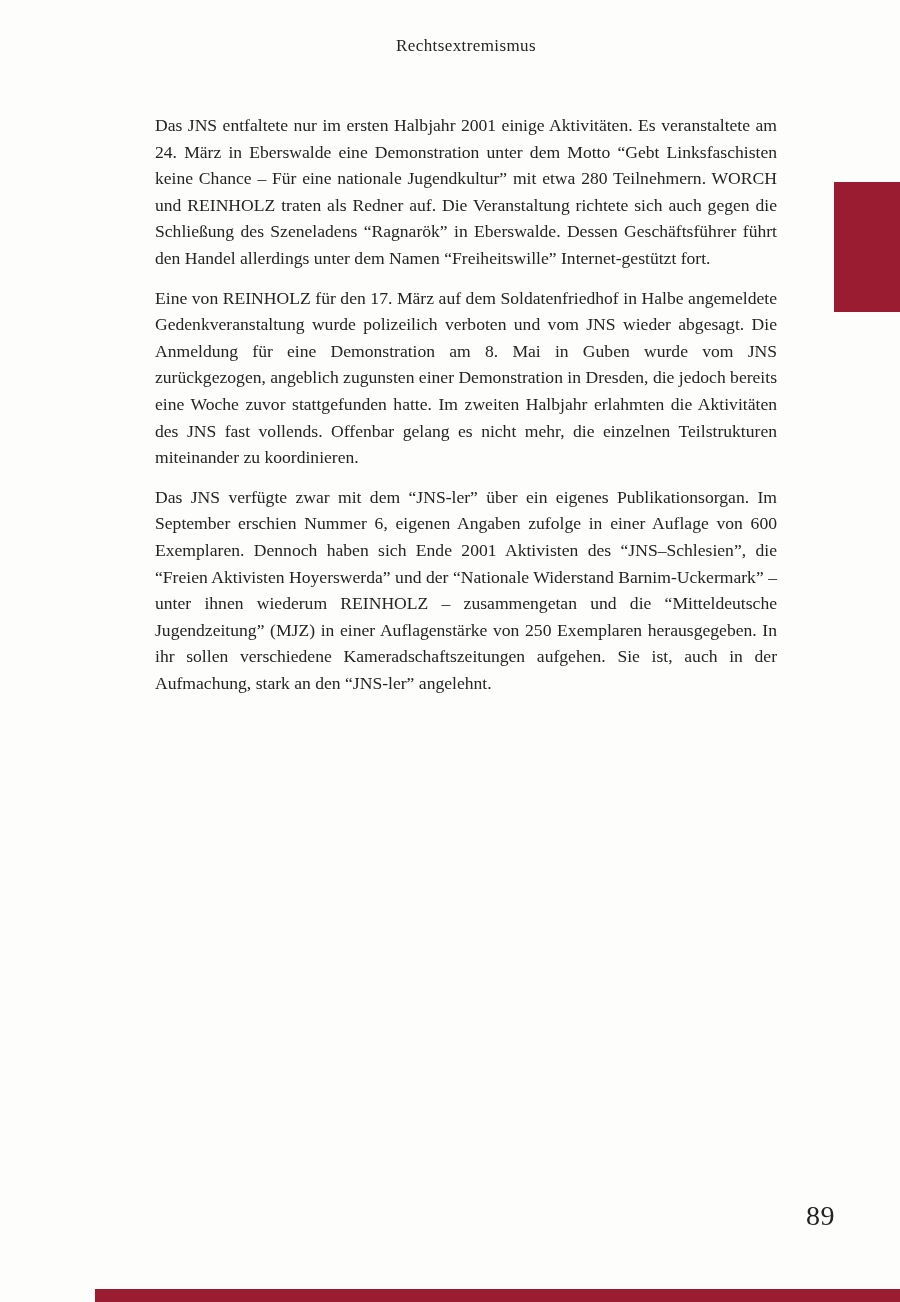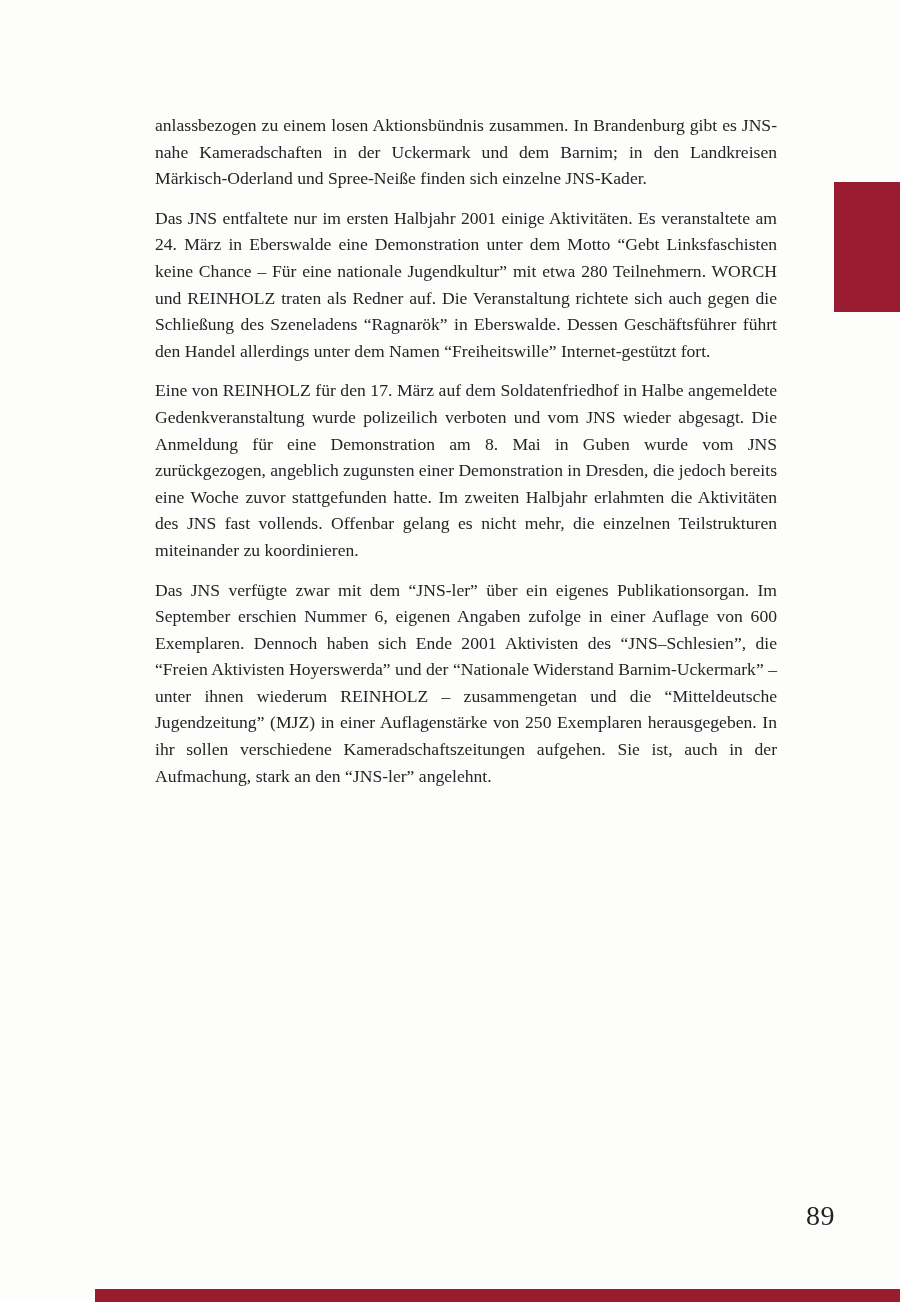--- a/index.html
+++ b/index.html
@@ -60,25 +60,25 @@
     right: 0;
     height: 13px;
     background: var(--accent, #9a1c30);
   }
 </style>
 </head>
 <body>
 
 <div class="page">
 
+  <div class="running-header">Rechtsextremismus</div>
 
   <div class="chapter-tab"></div>
 
   <div class="content">
-    <p>anlassbezogen zu einem losen Aktionsbündnis zusammen. In Brandenburg gibt es JNS-nahe Kameradschaften in der Uckermark und dem Barnim; in den Landkreisen Märkisch-Oderland und Spree-Neiße finden sich einzelne JNS-Kader.</p>
     <p>Das JNS entfaltete nur im ersten Halbjahr 2001 einige Aktivitäten. Es veranstaltete am 24. März in Eberswalde eine Demonstration unter dem Motto “Gebt Linksfaschisten keine Chance – Für eine nationale Jugendkultur” mit etwa 280 Teilnehmern. WORCH und REINHOLZ traten als Redner auf. Die Veranstaltung richtete sich auch gegen die Schließung des Szeneladens “Ragnarök” in Eberswalde. Dessen Geschäftsführer führt den Handel allerdings unter dem Namen “Freiheitswille” Internet-gestützt fort.</p>
     <p>Eine von REINHOLZ für den 17. März auf dem Soldatenfriedhof in Halbe angemeldete Gedenkveranstaltung wurde polizeilich verboten und vom JNS wieder abgesagt. Die Anmeldung für eine Demonstration am 8. Mai in Guben wurde vom JNS zurückgezogen, angeblich zugunsten einer Demonstration in Dresden, die jedoch bereits eine Woche zuvor stattgefunden hatte. Im zweiten Halbjahr erlahmten die Aktivitäten des JNS fast vollends. Offenbar gelang es nicht mehr, die einzelnen Teilstrukturen miteinander zu koordinieren.</p>
     <p>Das JNS verfügte zwar mit dem “JNS-ler” über ein eigenes Publikationsorgan. Im September erschien Nummer 6, eigenen Angaben zufolge in einer Auflage von 600 Exemplaren. Dennoch haben sich Ende 2001 Aktivisten des “JNS–Schlesien”, die “Freien Aktivisten Hoyerswerda” und der “Nationale Widerstand Barnim-Uckermark” – unter ihnen wiederum REINHOLZ – zusammengetan und die “Mitteldeutsche Jugendzeitung” (MJZ) in einer Auflagenstärke von 250 Exemplaren herausgegeben. In ihr sollen verschiedene Kameradschaftszeitungen aufgehen. Sie ist, auch in der Aufmachung, stark an den “JNS-ler” angelehnt.</p>
   </div>
 
   <div class="page-number">89</div>
 
   <div class="bottom-bar"></div>
 
 </div>

